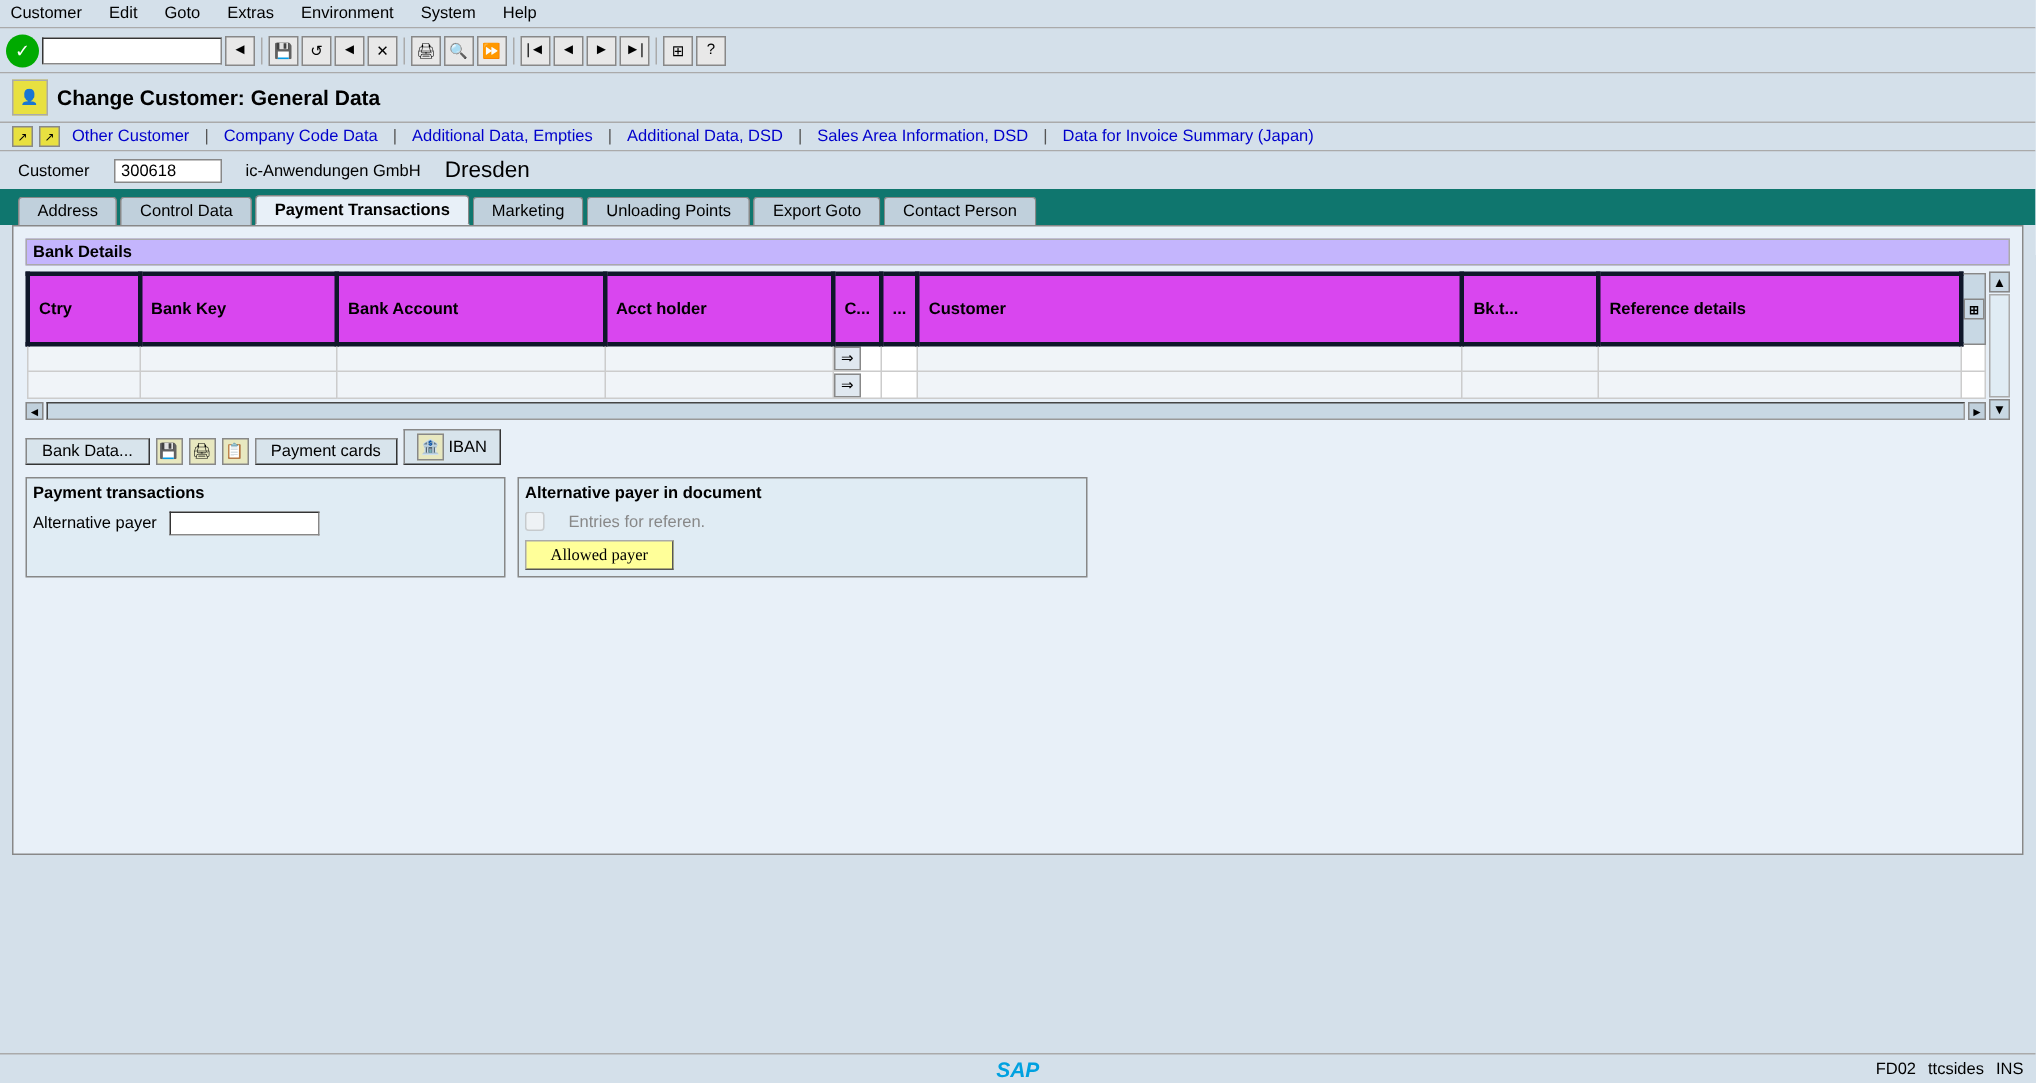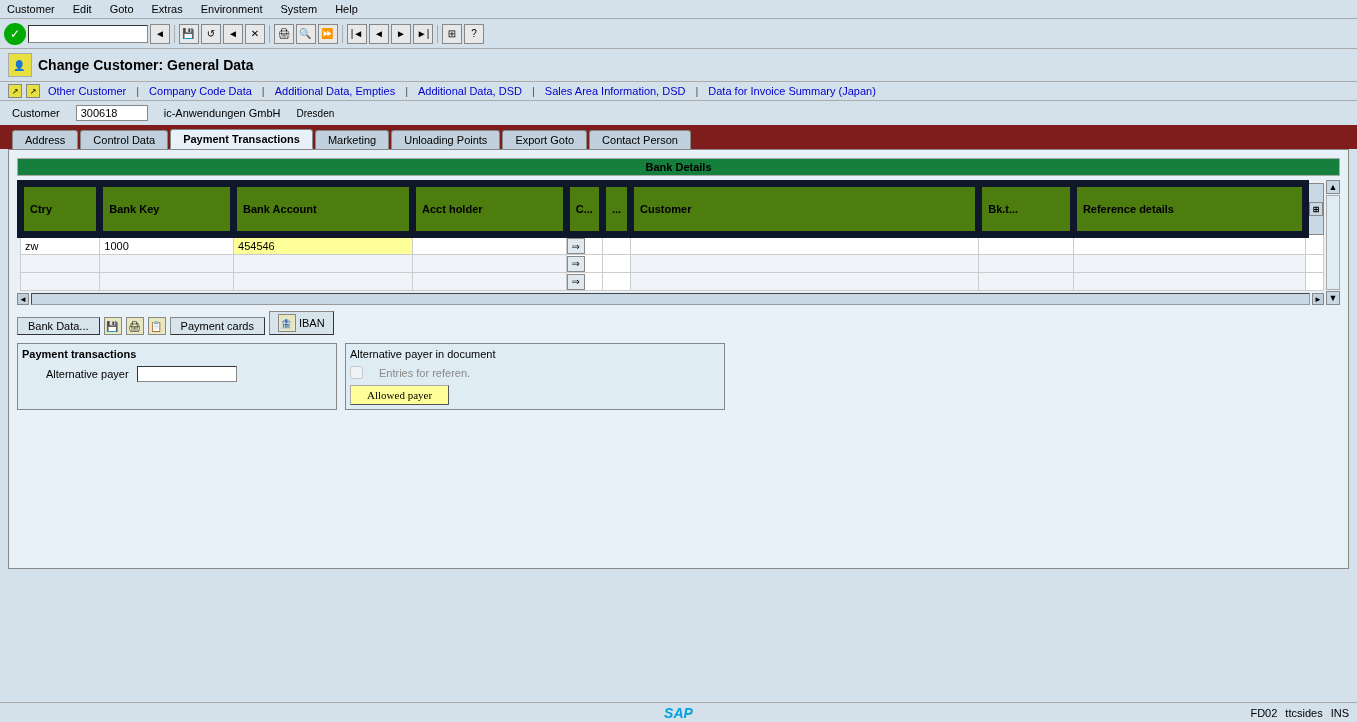--- a/index.html
+++ b/index.html
@@ -136,25 +136,25 @@
     }
     .customer-label { font-size: 11px; }
     .customer-id {
       border: 1px solid #888;
       background: white;
       padding: 1px 4px;
       font-size: 11px;
       width: 72px;
     }
     .customer-name { font-size: 11px; }
-    .customer-city { font-size: 10px; text-align: center; }
+    .customer-city { font-size: 15px; text-align: center; }
 
     
     .tabs-row {
-      background: #7f1d1d;
+      background: #0f766e;
       padding: 4px 12px 0;
       display: flex;
       gap: 2px;
       align-items: flex-end;
     }
     .tab {
       padding: 3px 12px;
       border: 1px solid #888;
       border-bottom: none;
       background: #c0d0dc;
@@ -176,35 +176,34 @@
       border: 1px solid #888;
       padding: 8px;
       min-height: 420px;
     }
 
     
     .section-title {
       font-size: 11px;
       font-weight: bold;
       margin-bottom: 4px;
-      background: #15803d;
+      background: #c4b5fd;
       padding: 2px 4px;
       border: 1px solid #aaa;
-      text-align: center;
     }
 
     
     .bank-table {
       width: 100%;
       border-collapse: collapse;
       font-size: 11px;
     }
     .bank-table th {
-      background: #4d7c0f;
-      border: 7px solid #0f172a;
+      background: #d946ef;
+      border: 3px solid #0f172a;
       padding: 16px 6px;
       text-align: left;
       font-weight: bold;
     }
     .bank-table td {
       border: 1px solid #ccc;
       padding: 2px 4px;
       height: 18px;
       background: white;
     }
@@ -291,37 +290,37 @@
       font-size: 11px;
       font-weight: bold;
       margin-bottom: 6px;
     }
     .pt-row {
       display: flex;
       align-items: center;
       gap: 8px;
       margin-bottom: 4px;
     }
-    .pt-label { font-size: 11px; margin-left: 24px; }
+    .pt-label { font-size: 11px; }
     .pt-input {
       width: 100px;
       height: 16px;
       border: 1px inset #888;
       background: white;
     }
 
     .alt-payer {
       border: 1px solid #888;
       background: #e0ecf4;
       padding: 4px;
       width: 380px;
     }
     .ap-title {
       font-size: 11px;
-      font-weight: normal;
+      font-weight: bold;
       margin-bottom: 6px;
     }
     .checkbox-row {
       display: flex;
       align-items: center;
       gap: 4px;
       margin-bottom: 4px;
       font-size: 11px;
     }
     .allowed-payer-btn {
@@ -508,34 +507,20 @@
             <th style="min-width:180px">Customer</th>
             <th>Bk.t...</th>
             <th style="min-width:120px">Reference details</th>
             <th style="width:16px; background:#c8d8e4; border:1px solid #888; padding:0;">
               <div class="col-resize-icon">⊞</div>
             </th>
           </tr>
         </thead>
         <tbody>
 
-          <tr>
-            <td>zw</td>
-            <td>1000</td>
-            <td class="highlighted">454546</td>
-            <td></td>
-            <td style="text-align:center; padding:0;">
-              <div class="arrow-btn">⇒</div>
-            </td>
-            <td></td>
-            <td></td>
-            <td></td>
-            <td></td>
-            <td></td>
-          </tr>
 
           <tr>
             <td class="empty"></td>
             <td class="empty"></td>
             <td class="empty"></td>
             <td class="empty"></td>
             <td style="text-align:center; padding:0;">
               <div class="arrow-btn">⇒</div>
             </td>
             <td></td>

